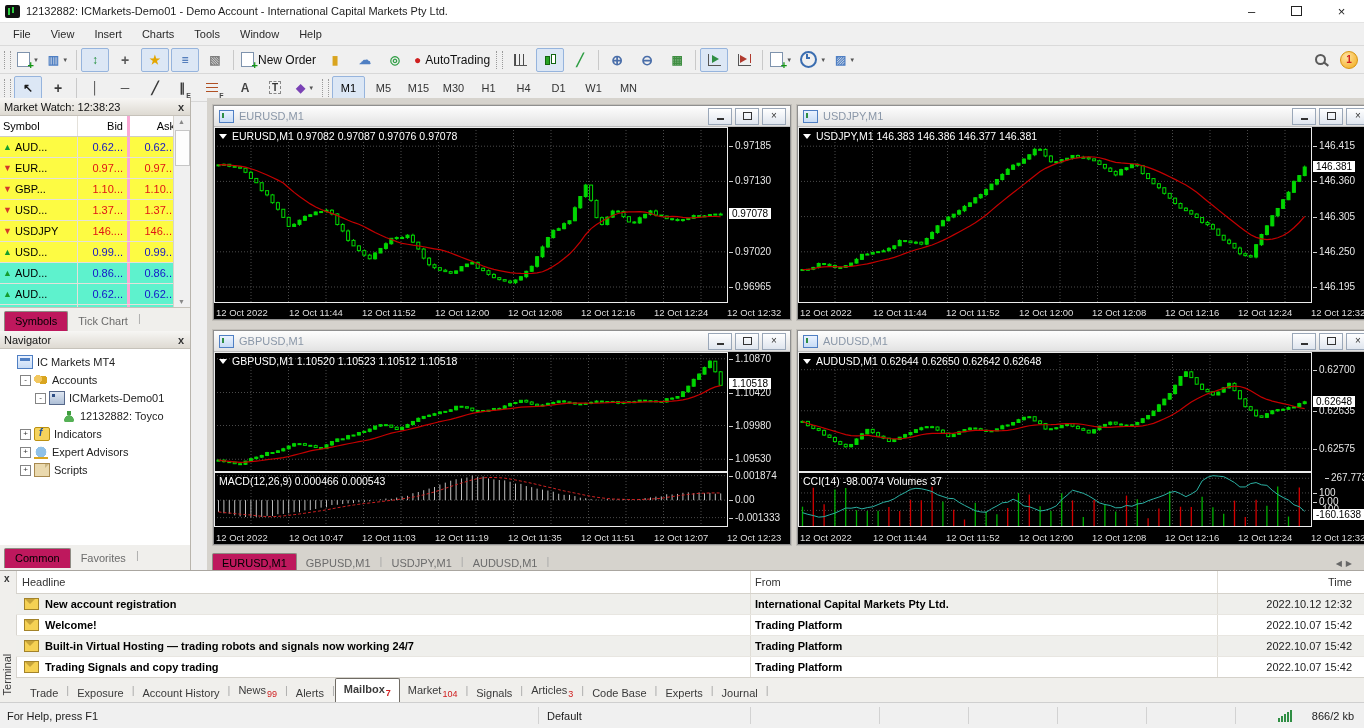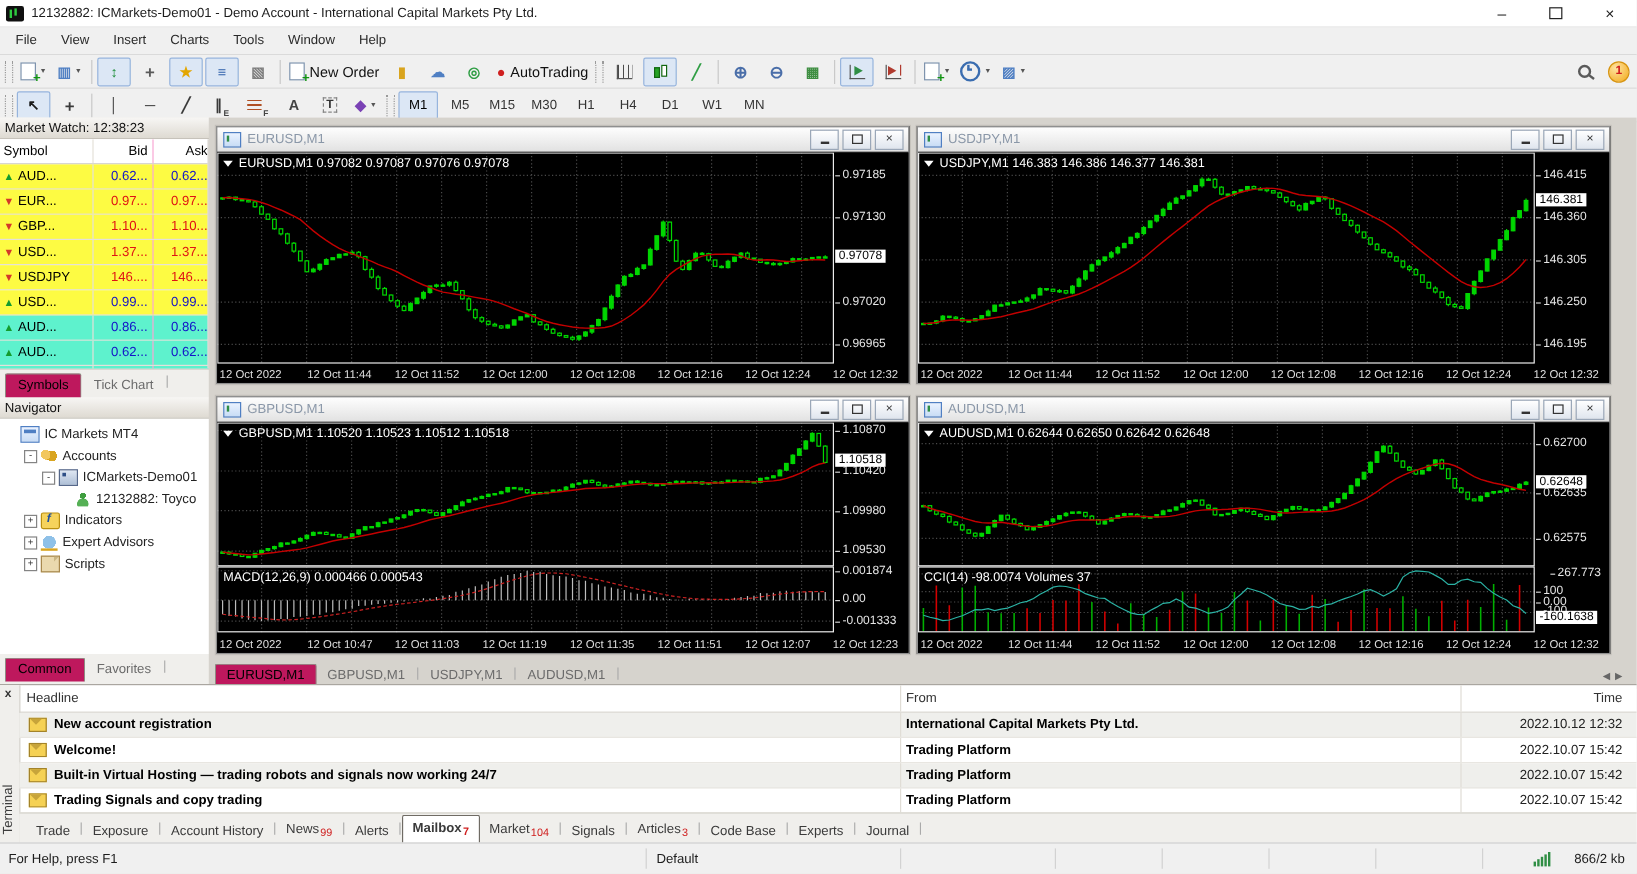--- a/index.html
+++ b/index.html
@@ -55,21 +55,21 @@
   .boxedT{border:1px dashed #888;padding:0 2px;font-size:10px;font-weight:bold;color:#333}
   
   .leftpanel{position:absolute;left:0;top:98px;width:190px;height:472px;background:#f0efec;border-right:1px solid #b9b5ad}
   .panel-header{height:17px;background:linear-gradient(#f7f6f4,#dedad2);border-bottom:1px solid #c6c2ba;
     display:flex;align-items:center;padding:0 4px;color:#111}
   .panel-close{margin-left:auto;font-weight:bold;font-size:11px;color:#333;padding:0 2px}
   .mw-table{height:191px;background:#fff;position:relative;overflow:hidden;border-bottom:1px solid #c6c2ba}
   .mw-row{display:flex;height:20px;align-items:center;border-bottom:1px solid #e4e1da;width:182px}
   .mw-row.hdr{border-bottom:1px solid #cfccc5;color:#000;background:#fff}
   .mw-c1{width:74px;display:flex;align-items:center;padding-left:3px;border-right:1px solid #e4e1da;height:100%}
-  .mw-c2,.mw-c3{width:45px;text-align:right;padding-right:4px;border-right:1px solid #f9a8d4;height:100%;display:flex;align-items:center;justify-content:flex-end}
+  .mw-c2,.mw-c3{width:45px;text-align:right;padding-right:4px;border-right:3px solid #f9a8d4;height:100%;display:flex;align-items:center;justify-content:flex-end}
   .mw-arrow{font-size:9px;margin-right:3px}
   .mw-sym{color:#000}
   .mw-scroll{position:absolute;right:0;top:0;bottom:0;width:16px;background:#f0f0f0;border-left:1px solid #d6d3cc;font-size:7px;color:#888}
   .mw-scroll .up{position:absolute;top:2px;left:4px}
   .mw-scroll .dn{position:absolute;bottom:2px;left:4px}
   .mw-scroll .thumb{position:absolute;top:14px;left:1px;width:13px;height:34px;background:#fdfdfd;border:1px solid #c6c6c6}
   .tabsbar{height:23px;display:flex;align-items:flex-end;background:#f0efec;padding-left:4px}
   .tab{padding:3px 10px 4px;color:#6b6b6b;position:relative}
   .tab.active{background:#be185d;border:1px solid #8f8b83;border-bottom:none;color:#000;border-radius:2px 2px 0 0}
   .tab-sep{color:#aaa;align-self:center;padding-bottom:3px}
@@ -82,21 +82,21 @@
   .nv-accounts{background:radial-gradient(circle at 4px 5px,#f2c75e 0 4px,transparent 4px),radial-gradient(circle at 9px 6px,#d9a520 0 4.5px,transparent 4.5px)}
   .nv-server{background:linear-gradient(#dfe7f2,#aebfd6);border:1px solid #56688a}
   .nv-server::after{content:"";position:absolute;left:2px;top:2px;width:3px;height:3px;background:#2e4f86}
   .nv-user{background:radial-gradient(circle at 7px 3px,#3f9e3f 0 2.5px,transparent 2.5px),radial-gradient(circle at 7px 10px,#55b055 0 4.5px,transparent 5px)}
   .nv-indicator{background:#f6d35c;border:1px solid #bb9010;border-radius:2px}
   .nv-indicator::after{content:"f";position:absolute;left:4px;top:-1px;font-style:italic;font-weight:bold;color:#1d4fa0;font-size:10px}
   .nv-expert{background:radial-gradient(ellipse at 7px 7px,#8fc1e8 0 55%,transparent 56%);border-bottom:2px solid #d9a520}
   .nv-script{background:#ead9ae;border:1px solid #a8894e}
   .nv-script::after{content:"";position:absolute;right:0;top:0;border-left:4px solid #c9b683;border-bottom:4px solid transparent}
   
-  .mdi{position:absolute;left:174px;top:98px;right:0;height:476px;background:#d6d3cd}
+  .mdi{position:absolute;left:207px;top:98px;right:0;height:476px;background:#d6d3cd}
   .cw{position:absolute;width:576px;height:213px;border:1px solid #8f8f8f;background:#000;display:flex;flex-direction:column;box-shadow:0 0 0 1px #c2bfb9}
   .cw1{left:6px;top:7px}.cw2{left:590px;top:7px}.cw3{left:6px;top:232px}.cw4{left:590px;top:232px}
   .cw-title{height:20px;background:linear-gradient(#fefefe,#e2e2e2);display:flex;align-items:center;border-bottom:1px solid #bdbdbd;flex:none}
   .cw-icon{width:13px;height:11px;margin:0 5px;background:linear-gradient(#eaf2ff,#c8dcf5);border:1px solid #4f7fc3;position:relative}
   .cw-icon::after{content:"";position:absolute;left:2px;top:2px;width:2px;height:5px;background:#2f8e44}
   .cw-t{color:#8a97a8;font-size:11px}
   .cw-btns{margin-left:auto;display:flex;gap:3px;padding-right:4px}
   .cw-btn{width:22px;height:15px;border:1px solid #9aa7b8;background:linear-gradient(#fff,#dfe5ee);display:flex;align-items:center;justify-content:center;color:#333;font-size:10px;line-height:1}
   .cw-btn .minbar{width:7px;height:2px;background:#333;margin-top:6px}
   .cw-btn .rsbox{width:7px;height:6px;border:1px solid #333}

